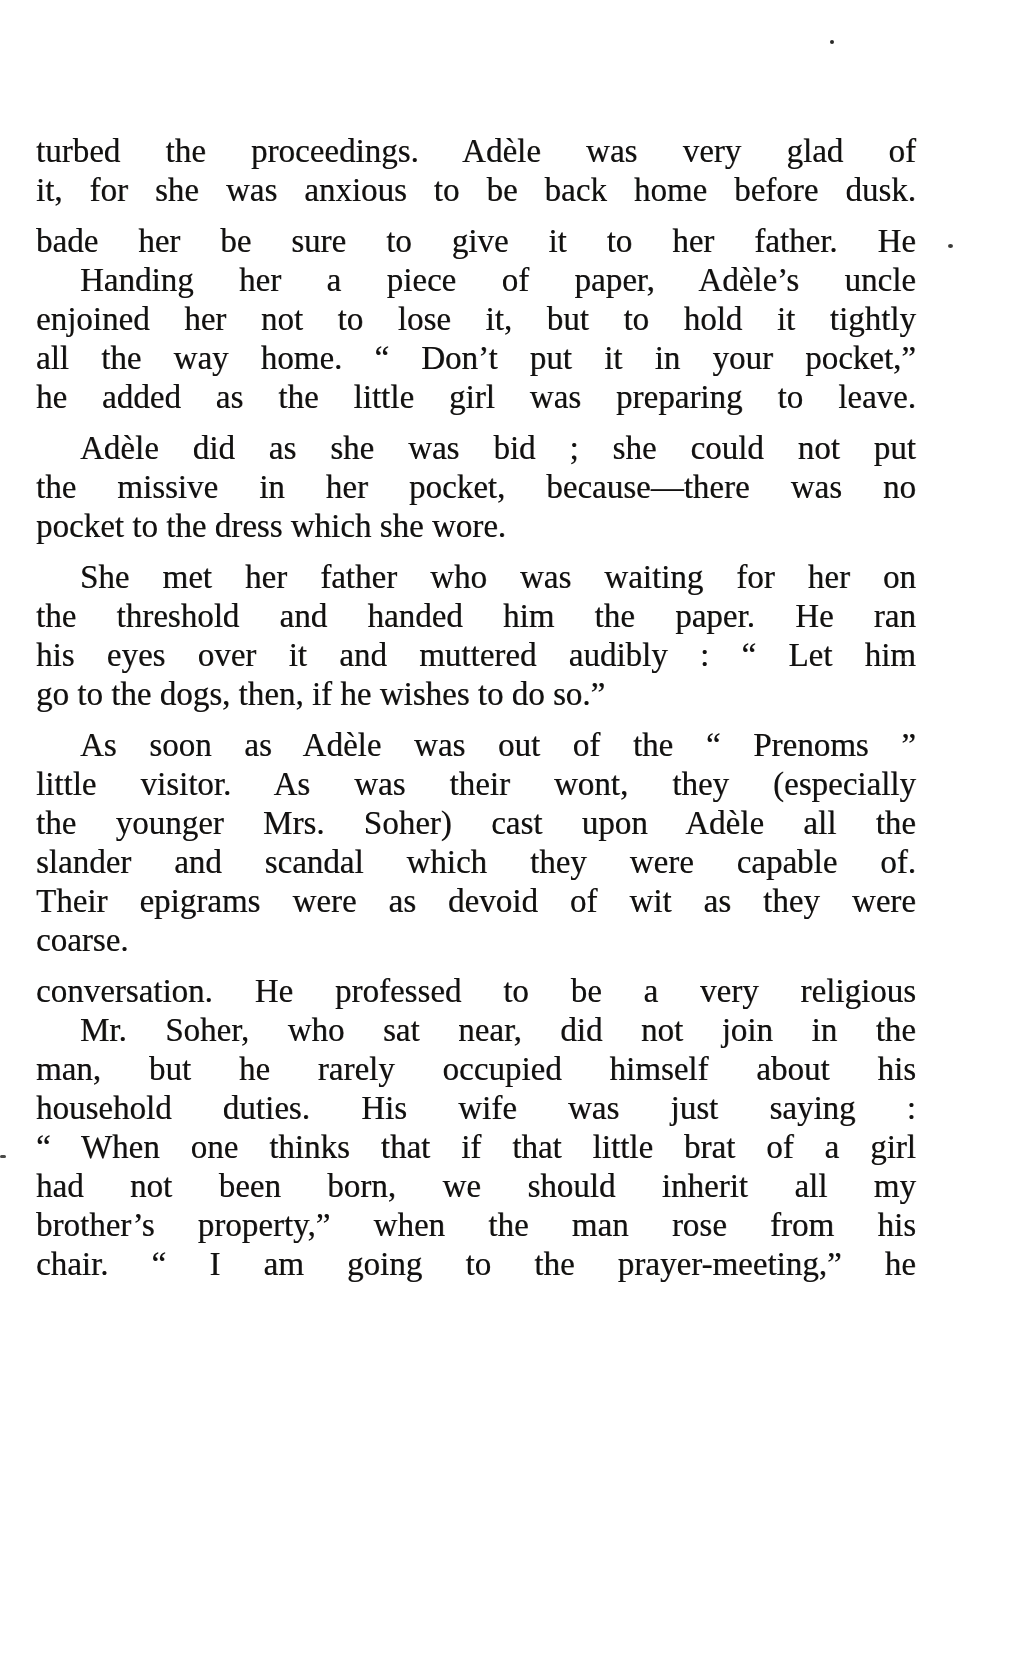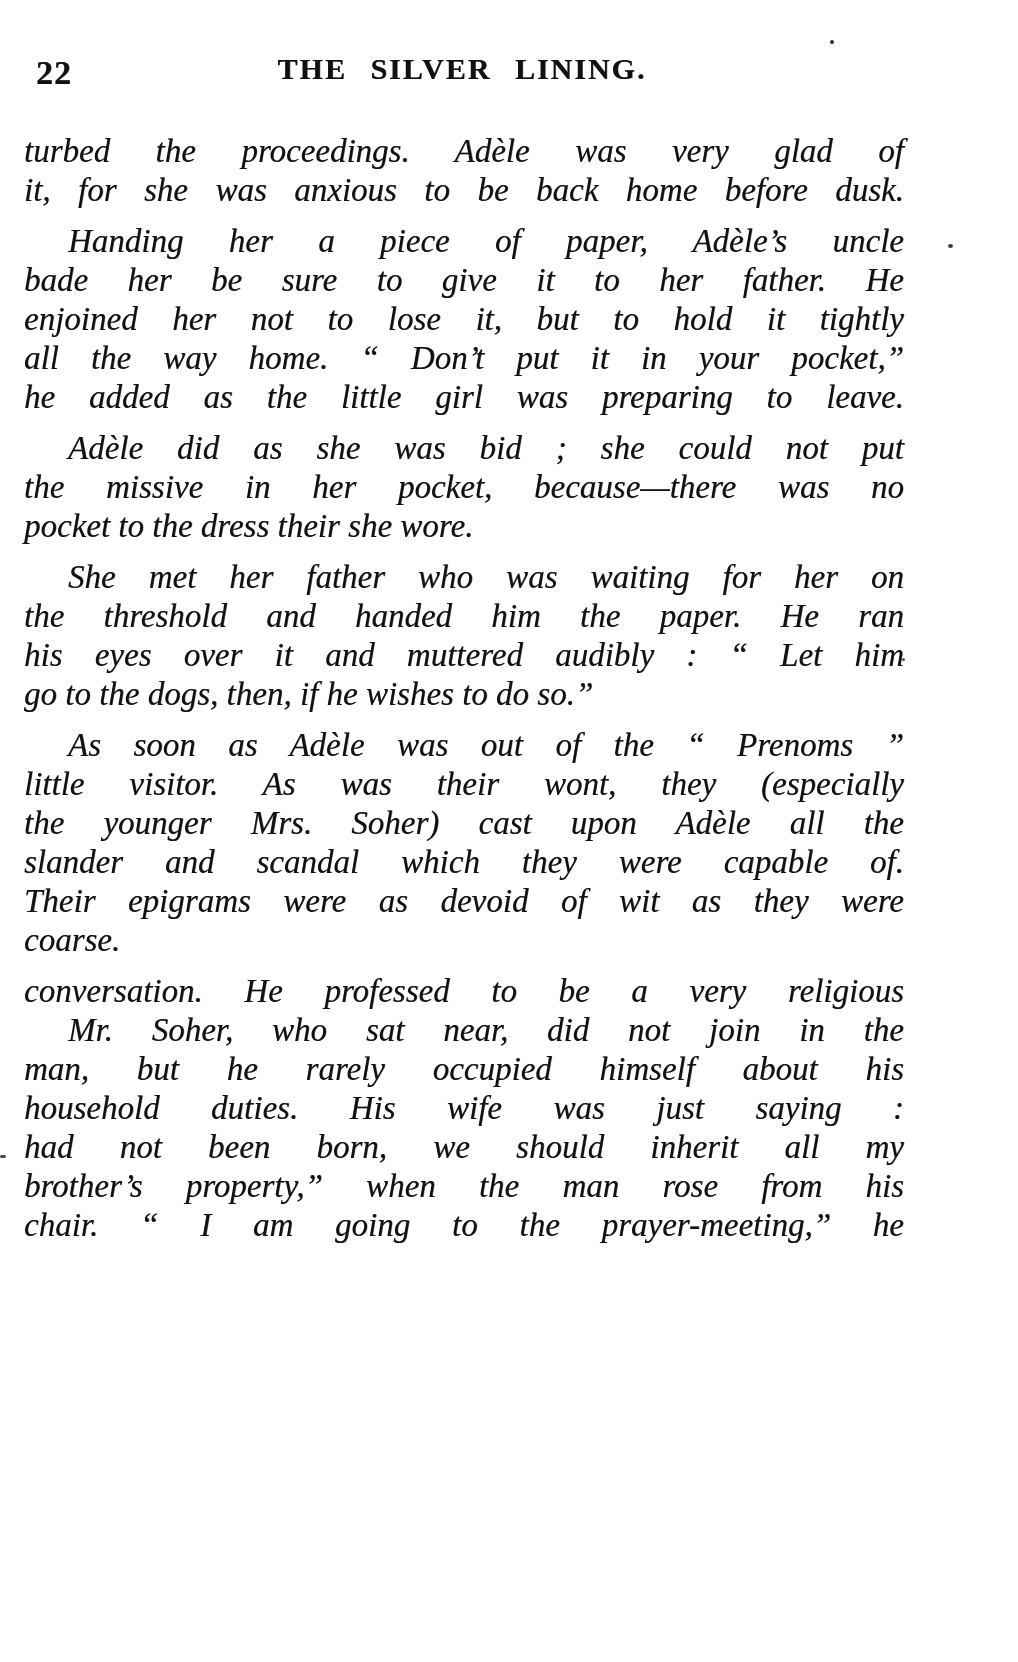--- a/index.html
+++ b/index.html
@@ -24,21 +24,21 @@
   .running-title{
     display:block;
     text-align:center;
     font-size:30px;font-weight:bold;
     letter-spacing:2px;word-spacing:14px;
     transform:translateX(-14px);
     text-shadow:0.5px 0 0 rgba(0,0,0,.6);
   }
   .body{
     position:absolute;
-    top:132px;left:24px;width:880px;font-style:italic;
+    top:132px;left:36px;width:880px;
   }
   .para{margin:0;}
   .para + .para{margin-top:12px;}
   .line{
     font-size:33px;
     line-height:39px;
     text-align:justify;
     text-align-last:justify;
     white-space:normal;
     text-shadow:0.45px 0 0 rgba(10,8,6,.55);
@@ -51,61 +51,58 @@
   .speck.s1{left:830px;top:40px;width:4px;height:4px;}
   .speck.s2{left:948px;top:244px;width:5px;height:4px;background:#3a3a38;}
   .speck.s3{left:0px;top:1155px;width:6px;height:3px;background:#4a4a48;border-radius:2px;}
   .speck.s4{left:902px;top:658px;width:3px;height:3px;background:#555;}
 </style>
 </head>
 <body>
 
 <div class="page">
 
-  <div class="header">
-    <span class="pagenum">22</span>
-    <span class="running-title">THE SILVER LINING.</span>
-  </div>
 
   <div class="body" id="page-body">
       <div class="para">
         <div class="line firstline">turbed the proceedings.  Adèle was very glad of</div>
         <div class="line">it, for she was anxious to be back home before dusk.</div>
       </div>
       <div class="para indent">
+        <div class="line">bade her be sure to give it to her father.  He</div>
         <div class="line firstline">Handing her a piece of paper, Adèle’s uncle</div>
-        <div class="line">bade her be sure to give it to her father.  He</div>
         <div class="line">enjoined her not to lose it, but to hold it tightly</div>
         <div class="line">all the way home.  “ Don’t put it in your pocket,”</div>
         <div class="line">he added as the little girl was preparing to leave.</div>
       </div>
       <div class="para indent">
         <div class="line firstline">Adèle did as she was bid ;  she could not put</div>
         <div class="line">the missive in her pocket, because—there was no</div>
-        <div class="line lastline">pocket to the dress their she wore.</div>
+        <div class="line lastline">pocket to the dress which she wore.</div>
       </div>
       <div class="para indent">
         <div class="line firstline">She met her father who was waiting for her on</div>
         <div class="line">the threshold and handed him the paper.  He ran</div>
         <div class="line">his eyes over it and muttered audibly : “ Let him</div>
         <div class="line lastline">go to the dogs, then, if he wishes to do so.”</div>
       </div>
       <div class="para indent">
         <div class="line firstline">As soon as Adèle was out of the “ Prenoms ”</div>
         <div class="line">little visitor.  As was their wont, they (especially</div>
         <div class="line">the younger Mrs. Soher) cast upon Adèle all the</div>
         <div class="line">slander and scandal which they were capable of.</div>
         <div class="line">Their epigrams were as devoid of wit as they were</div>
         <div class="line lastline">coarse.</div>
       </div>
       <div class="para indent">
         <div class="line">conversation.  He professed to be a very religious</div>
         <div class="line firstline">Mr. Soher, who sat near, did not join in the</div>
         <div class="line">man, but he rarely occupied himself about his</div>
         <div class="line">household duties.  His wife was just saying :</div>
+        <div class="line">“ When one thinks that if that little brat of a girl</div>
         <div class="line">had not been born, we should inherit all my</div>
         <div class="line">brother’s property,” when the man rose from his</div>
         <div class="line">chair.  “ I am going to the prayer-meeting,” he</div>
       </div>
     </div>
 
   <div class="speck s1"></div>
   <div class="speck s2"></div>
   <div class="speck s3"></div>
   <div class="speck s4"></div>

